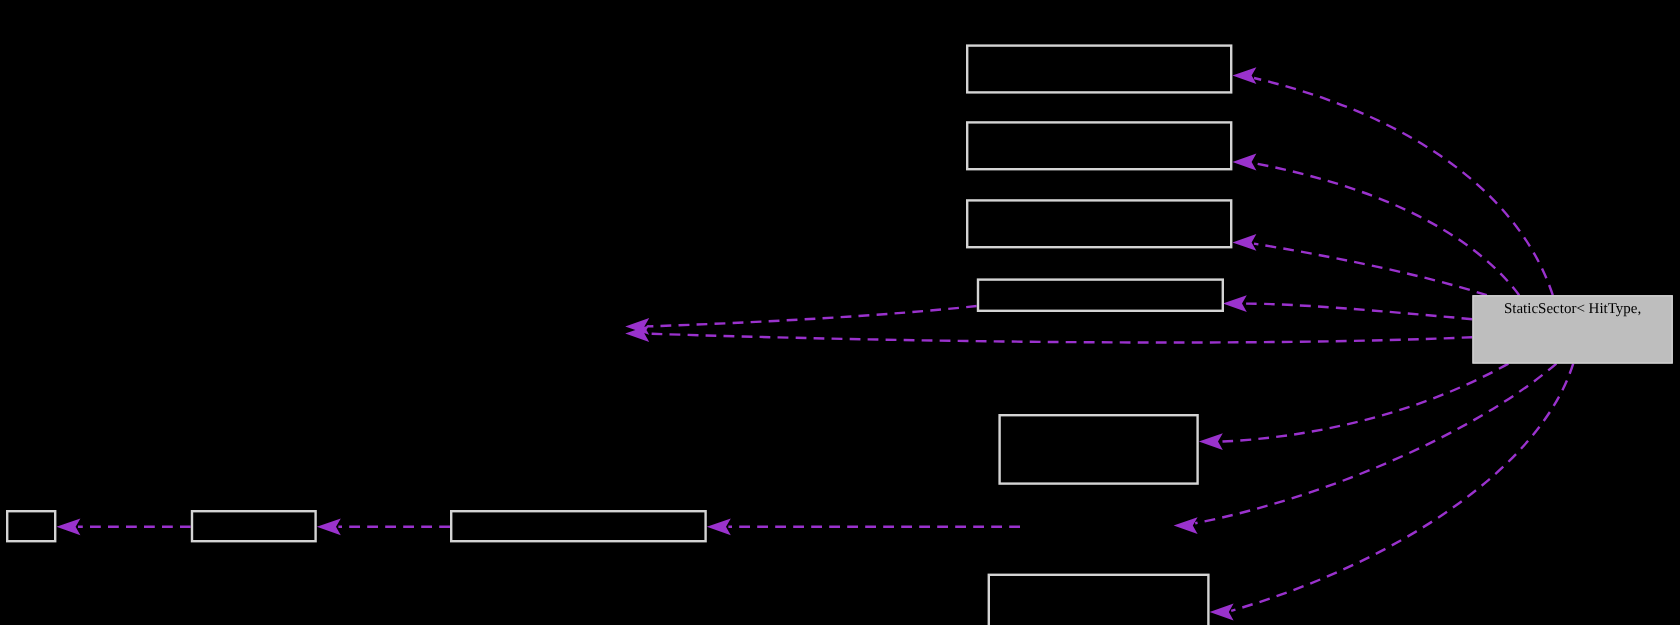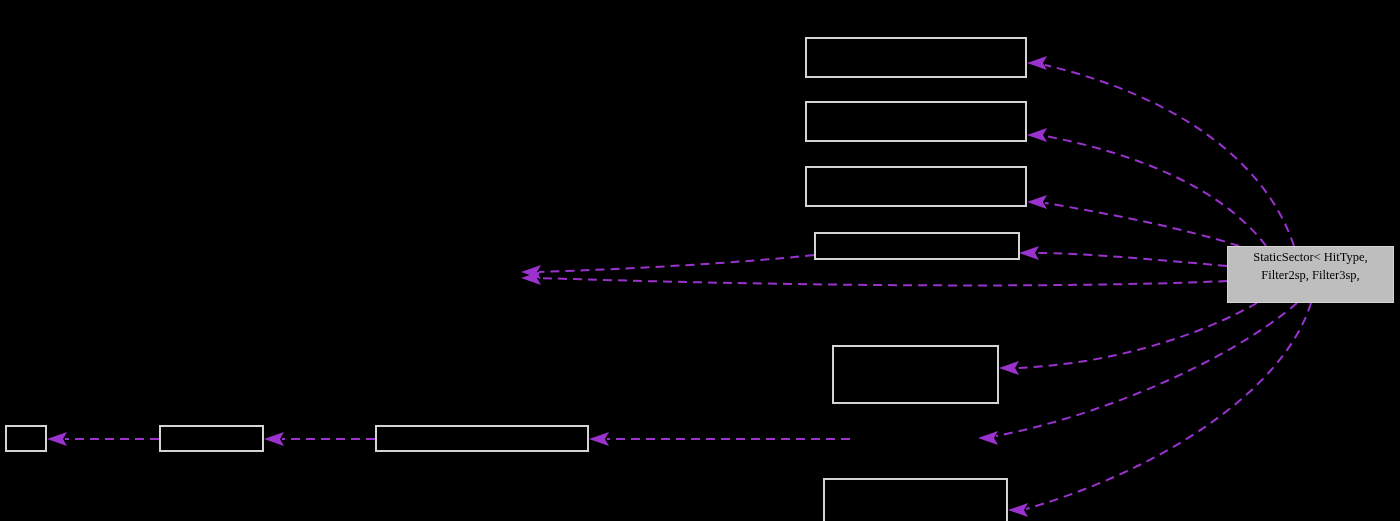--- a/index.html
+++ b/index.html
@@ -133,16 +133,15 @@
   <div class="gbox" style="left:805px; top:134px; width:222px; height:41px;"></div>
   <div class="gbox" style="left:814px; top:200px; width:206px; height:28px;"></div>
   <div class="gbox" style="left:832px; top:313px; width:167px; height:59px;"></div>
   <div class="gbox" style="left:823px; top:446px; width:185px; height:71px;"></div>
   <div class="gbox" style="left:5px;   top:393px; width:42px;  height:27px;"></div>
   <div class="gbox" style="left:159px; top:393px; width:105px; height:27px;"></div>
   <div class="gbox" style="left:375px; top:393px; width:214px; height:27px;"></div>
 
   <div class="main-node" title="StaticSector&lt; HitType, Filter2sp, Filter3sp, Filter4sp &gt;">
     <span>StaticSector&lt; HitType,</span>
-    <span>Filter2sp, Filter3sp,</span>
   </div>
 
 </div>
 
 </body></html>

